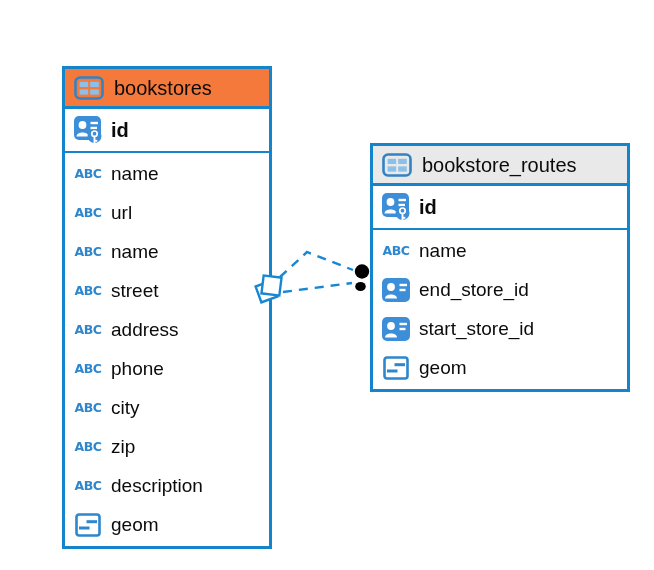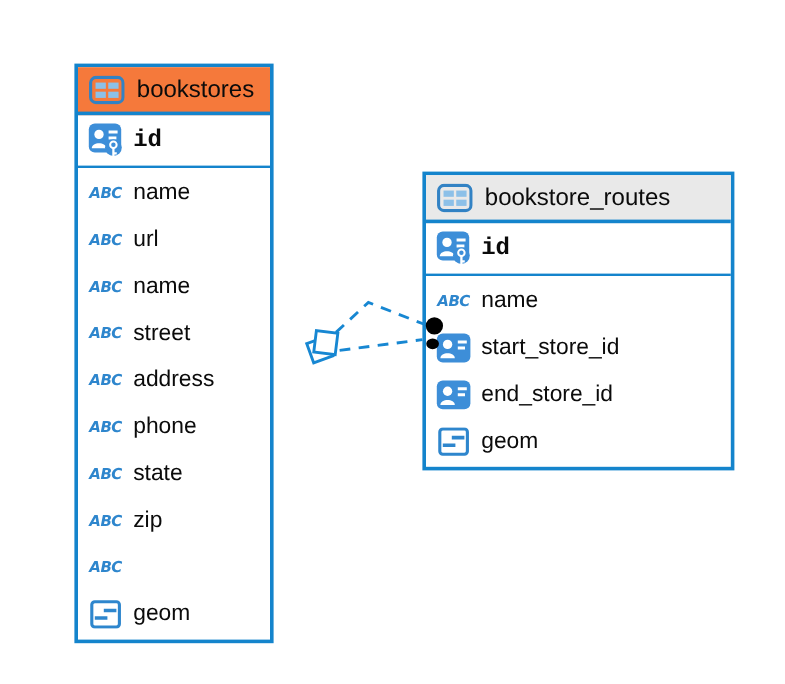--- a/index.html
+++ b/index.html
@@ -5,47 +5,47 @@
   html,body{margin:0;padding:0;}
   body{
     width:654px;height:570px;background:#ffffff;overflow:hidden;position:relative;
     font-family:"Liberation Sans","DejaVu Sans",sans-serif;color:#0b0b0b;
     -webkit-font-smoothing:antialiased;
   }
   .canvas{position:absolute;inset:0;width:654px;height:570px;}
 
   
   .entity{position:absolute;background:#fff;border:3px solid #1484CC;box-sizing:border-box;z-index:1;}
-  .entity-bookstores{left:62px;top:53px;width:166px;}
-  .entity-routes{left:352px;top:143px;width:260px;}
+  .entity-bookstores{left:62px;top:66px;width:210px;}
+  .entity-routes{left:370px;top:143px;width:260px;}
 
   .entity-header{
     height:40px;display:flex;align-items:center;gap:9px;padding:0 8px;
     border-bottom:3px solid #1484CC;box-sizing:border-box;
     font-size:20px;line-height:1;
   }
   .table-title{white-space:nowrap;}
 
   .pk-row{
     height:44px;display:flex;align-items:center;gap:7px;padding:0 7px;
     border-bottom:2px solid #1484CC;box-sizing:border-box;
-    font-size:20px;font-weight:bold;font-family:Liberation Mono, monospace;
+    font-size:20px;font-weight:bold;
   }
   .columns{padding:1px 0 2px 0;}
   .col-row{
     height:39px;display:flex;align-items:center;gap:7px;padding:0 7px;
     font-size:19px;box-sizing:border-box;
   }
   .col-label,.pk-label{white-space:nowrap;}
 
   
   .cell-icon{width:32px;display:inline-flex;align-items:center;justify-content:center;flex:none;}
   .icon-abc{
     font-family:"DejaVu Sans",sans-serif;font-weight:800;font-size:12.5px;
-    color:#2E86CD;letter-spacing:-0.4px;font-style:italic;
+    color:#2E86CD;letter-spacing:-0.4px;
   }
   .col-row .cell-icon{display:none;}
   .col-row[data-icon-type="abc"]  .icon-abc{display:inline-flex;}
   .col-row[data-icon-type="fk"]   .icon-fk{display:inline-flex;}
   .col-row[data-icon-type="geom"] .icon-geom{display:inline-flex;}
 
   
   .connector{position:absolute;left:0;top:0;z-index:5;pointer-events:none;}
 </style>
 </head>
@@ -116,32 +116,33 @@
 
         <div class="col-row" data-icon-type="abc">
           <span class="cell-icon icon-abc">ABC</span>
 
           <span class="col-label">phone</span>
         </div>
 
         <div class="col-row" data-icon-type="abc">
           <span class="cell-icon icon-abc">ABC</span>
 
-          <span class="col-label">state</span>
+          <span class="col-label">city</span>
         </div>
 
         <div class="col-row" data-icon-type="abc">
           <span class="cell-icon icon-abc">ABC</span>
 
           <span class="col-label">zip</span>
         </div>
 
         <div class="col-row" data-icon-type="abc">
           <span class="cell-icon icon-abc">ABC</span>
 
+          <span class="col-label">description</span>
         </div>
 
         <div class="col-row" data-icon-type="geom">
 
           <span class="cell-icon icon-geom">
             <svg width="26" height="24" viewBox="0 0 26 24">
               <rect x="1.5" y="1.5" width="23" height="21" rx="2.5" fill="#fff" stroke="#2E86CD" stroke-width="2.6"></rect>
               <line x1="11.5" y1="8.7" x2="22" y2="8.7" stroke="#2E86CD" stroke-width="3"></line>
               <line x1="4" y1="15" x2="14.5" y2="15" stroke="#2E86CD" stroke-width="3"></line>
             </svg>
@@ -193,36 +194,36 @@
           <span class="cell-icon icon-fk">
             <svg width="30" height="26" viewBox="0 0 30 26">
               <rect x="1" y="1" width="28" height="24" rx="5" fill="#3D8ED8"></rect>
               <circle cx="10" cy="10" r="3.9" fill="#fff"></circle>
               <path d="M4 21.5 c0 -5.5 12 -5.5 12 0 z" fill="#fff"></path>
               <line x1="18.5" y1="8" x2="26" y2="8" stroke="#fff" stroke-width="2.4"></line>
               <line x1="18.5" y1="13" x2="24.5" y2="13" stroke="#fff" stroke-width="2.4"></line>
             </svg>
           </span>
 
-          <span class="col-label">start_store_id</span>
+          <span class="col-label">end_store_id</span>
         </div>
 
         <div class="col-row" data-icon-type="fk">
 
           <span class="cell-icon icon-fk">
             <svg width="30" height="26" viewBox="0 0 30 26">
               <rect x="1" y="1" width="28" height="24" rx="5" fill="#3D8ED8"></rect>
               <circle cx="10" cy="10" r="3.9" fill="#fff"></circle>
               <path d="M4 21.5 c0 -5.5 12 -5.5 12 0 z" fill="#fff"></path>
               <line x1="18.5" y1="8" x2="26" y2="8" stroke="#fff" stroke-width="2.4"></line>
               <line x1="18.5" y1="13" x2="24.5" y2="13" stroke="#fff" stroke-width="2.4"></line>
             </svg>
           </span>
 
-          <span class="col-label">end_store_id</span>
+          <span class="col-label">start_store_id</span>
         </div>
 
         <div class="col-row" data-icon-type="geom">
 
           <span class="cell-icon icon-geom">
             <svg width="26" height="24" viewBox="0 0 26 24">
               <rect x="1.5" y="1.5" width="23" height="21" rx="2.5" fill="#fff" stroke="#2E86CD" stroke-width="2.6"></rect>
               <line x1="11.5" y1="8.7" x2="22" y2="8.7" stroke="#2E86CD" stroke-width="3"></line>
               <line x1="4" y1="15" x2="14.5" y2="15" stroke="#2E86CD" stroke-width="3"></line>
             </svg>

